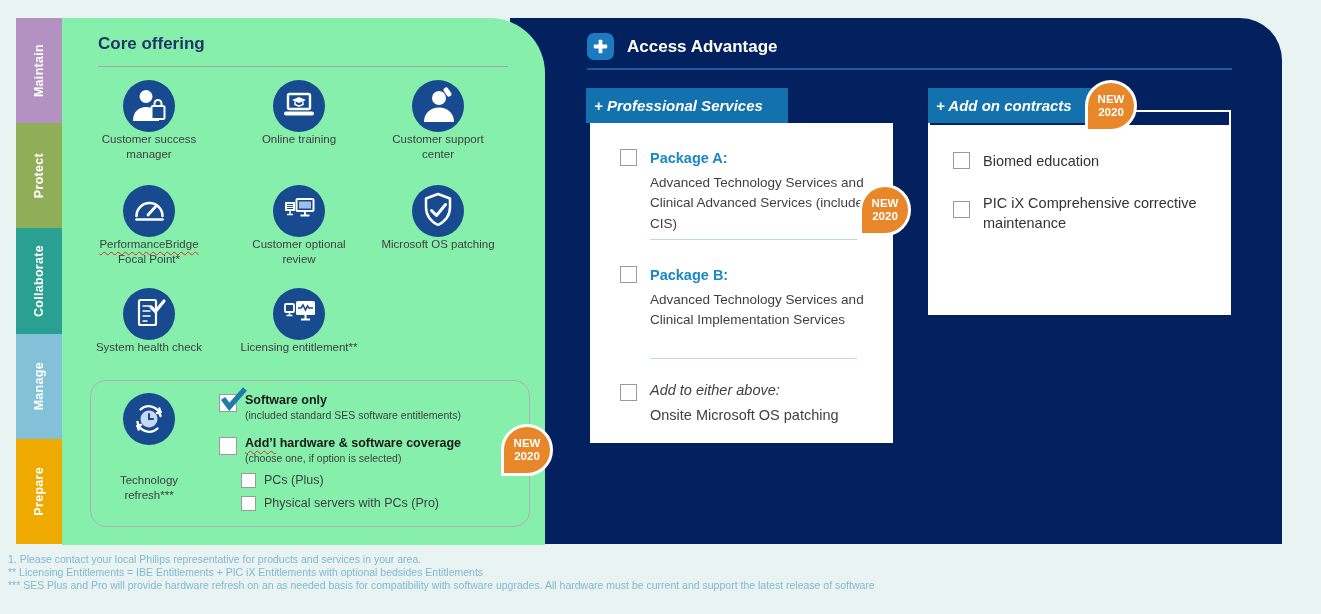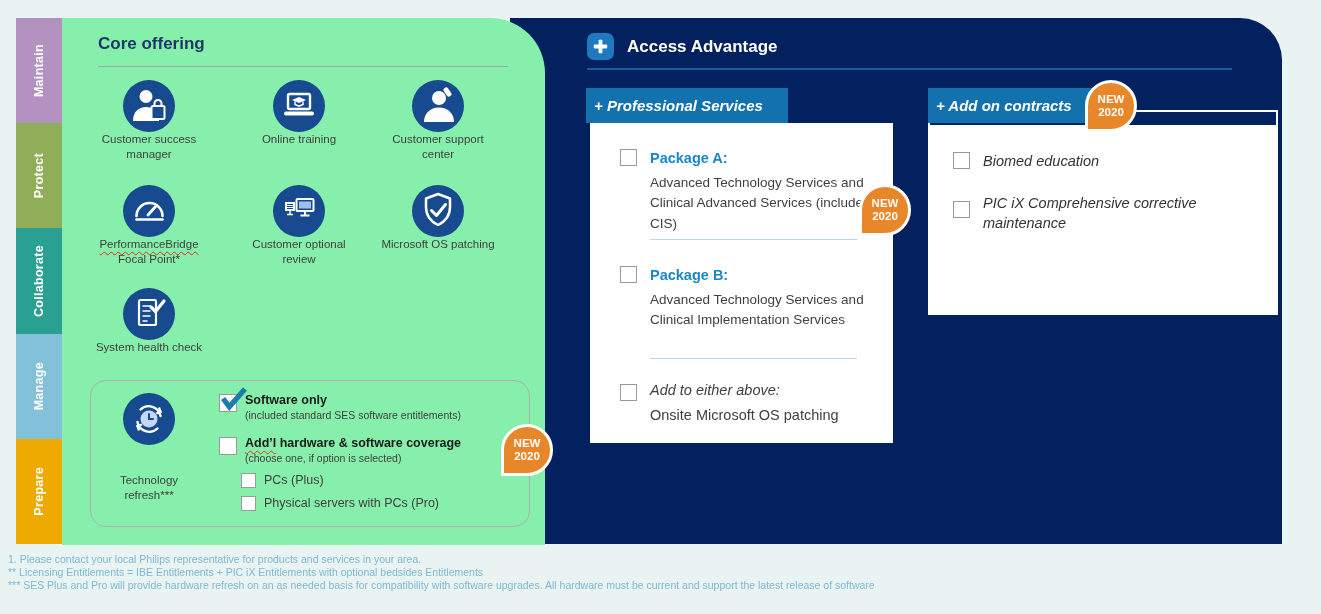--- a/index.html
+++ b/index.html
@@ -25,21 +25,21 @@
   .ao-tab{left:418px;top:70px;width:172px;}
 
   
   .ps-card{position:absolute;left:80px;top:105px;width:303px;height:320px;background:#ffffff;z-index:2;}
   .opt-title{position:absolute;left:60px;font-weight:bold;font-size:14.5px;color:var(--package-blue);}
   .opt-desc{position:absolute;left:60px;width:222px;font-size:13.5px;line-height:1.5;color:#3f3f3f;}
   .opt-ital{position:absolute;left:60px;font-style:italic;font-size:14.5px;color:#3f3f3f;}
   .ps-div{position:absolute;left:60px;width:207px;height:1px;background:#b9d7ea;}
 
   
-  .ao-outline{position:absolute;left:418px;top:92px;width:350px;height:205px;border:2px solid #fff;z-index:2;font-style:italic;}
+  .ao-outline{position:absolute;left:418px;top:92px;width:303px;height:205px;border:2px solid #fff;z-index:2;}
   .ao-inner{position:absolute;left:0;right:0;top:13px;bottom:0;background:#fff;}
   .ao-label{position:absolute;left:53px;font-size:14.5px;color:#333;width:242px;line-height:1.35;}
 
   
   .cb{position:absolute;width:17px;height:17px;background:#fff;border:1px solid #9a9a9a;}
   .cb svg{display:none;position:absolute;top:-8px;left:0;width:27px;height:25px;overflow:visible;}
   .cb.checked svg{display:block;}
   .cb-sm{width:15px;height:15px;}
 
   
@@ -213,20 +213,33 @@
     <div class="gi" style="left:27px;top:270px">
       <span class="circ">
           <svg viewBox="0 0 52 52">
             <circle cx="26" cy="26" r="26" fill="var(--icon-blue)"></circle>
             <rect x="16" y="12" width="17" height="25" rx="1.5" fill="none" stroke="#fff" stroke-width="2.2"></rect>
             <path d="M19.5 18h8M19.5 23h8M19.5 28h8M19.5 33h5" stroke="#fff" stroke-width="1.6"></path>
             <path d="M28 19l4.5 4.5L41 13" fill="none" stroke="#fff" stroke-width="3.2" stroke-linecap="round" stroke-linejoin="round"></path>
           </svg>
         </span>
       <span class="gl">System health check</span>
+    </div>
+    <div class="gi" style="left:177px;top:270px">
+      <span class="circ">
+          <svg viewBox="0 0 52 52">
+            <circle cx="26" cy="26" r="26" fill="var(--icon-blue)"></circle>
+            <rect x="12" y="16" width="9" height="8" rx="1" fill="none" stroke="#fff" stroke-width="1.8"></rect>
+            <path d="M16.5 24v3M13.5 27.5h6" stroke="#fff" stroke-width="1.5"></path>
+            <rect x="23" y="13" width="19" height="14" rx="1.5" fill="#fff"></rect>
+            <path d="M25 20h3l2-3 2.5 5 2-4 1.5 2h4" fill="none" stroke="var(--icon-blue)" stroke-width="1.6"></path>
+            <path d="M32.5 27v4M28 31.5h9" stroke="#fff" stroke-width="2"></path>
+          </svg>
+        </span>
+      <span class="gl">Licensing entitlement**</span>
     </div>
 
     <div class="tech-box">
       <div class="tech-item">
         <span class="circ">
             <svg viewBox="0 0 52 52">
               <circle cx="26" cy="26" r="26" fill="var(--icon-blue)"></circle>
               <circle cx="26" cy="26" r="8.5" fill="#c7d9f2"></circle>
               <path d="M26 21v5h4" fill="none" stroke="var(--icon-blue)" stroke-width="2" stroke-linecap="round"></path>
               <path d="M14.5 29a12 12 0 0 0 20 6.5" fill="none" stroke="#fff" stroke-width="2.4" stroke-linecap="round"></path>

